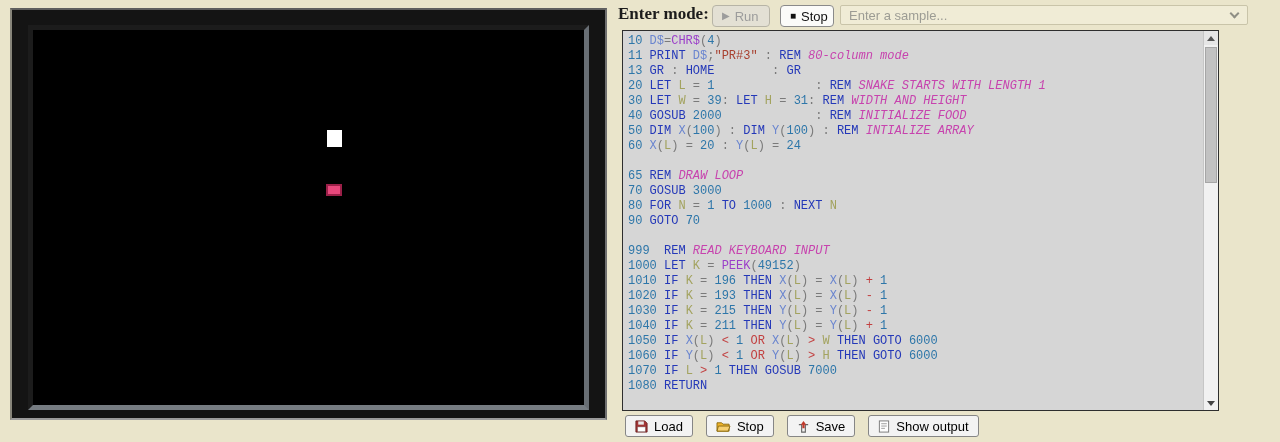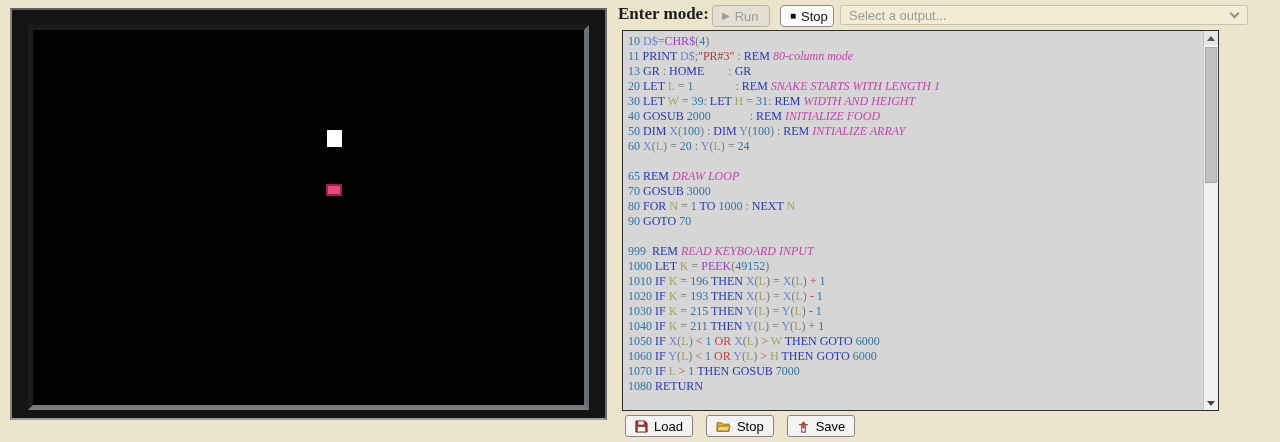--- a/index.html
+++ b/index.html
@@ -45,21 +45,21 @@
     border-right:2px solid #8f8f85;border-bottom:2px solid #8f8f85;transform:rotate(45deg);
   }
   
   .editor-box{
     position:absolute;left:622px;top:30px;width:597px;height:381px;box-sizing:border-box;
     background:#d6d6d6;border:1px solid #2e2e2e;
   }
   .code-pane{
     position:absolute;left:0;top:0;right:15px;bottom:0;overflow:hidden;
     padding:3px 0 0 5px;
-    font-family:Liberation Serif, serif;font-size:12px;line-height:15px;
+    font-family:Liberation Mono, monospace;font-size:12px;line-height:15px;
     white-space:pre;cursor:text;
   }
   .code-line{height:15px;}
   .tk-rem{font-style:italic;}
   
   .vscroll{position:absolute;right:0;top:0;bottom:0;width:15px;background:#f1f1f1;border-left:1px solid #c6c6c6;box-sizing:border-box;}
   .sb-btn{position:absolute;left:0;width:14px;height:14px;display:flex;align-items:center;justify-content:center;cursor:pointer;}
   .sb-up{top:0;background:#e6e6e6;}
   .sb-down{bottom:0;background:#f1f1f1;}
   .tri-up{width:0;height:0;border-left:4px solid transparent;border-right:4px solid transparent;border-bottom:5px solid #555;}
@@ -90,21 +90,21 @@
   <span class="glyph">▶</span>
   <span>Run</span>
 </div>
 
 <div class="btn btn-stop">
   <span class="glyph">■</span>
   <span>Stop</span>
 </div>
 
 <div class="sample-select">
-  <span>Select a output...</span>
+  <span>Enter a sample...</span>
   <span class="chevron"></span>
 </div>
 
 <div class="editor-box">
   <div class="code-pane" id="code-lines"><div class="code-line"><span style="color: rgb(45, 118, 169);">10</span><span style="color: rgb(74, 74, 74);"> </span><span style="color: rgb(106, 133, 207);">D$</span><span style="color: rgb(122, 122, 122);">=</span><span style="color: rgb(155, 63, 201);">CHR$</span><span style="color: rgb(122, 122, 122);">(</span><span style="color: rgb(45, 118, 169);">4</span><span style="color: rgb(122, 122, 122);">)</span></div><div class="code-line"><span style="color: rgb(45, 118, 169);">11</span><span style="color: rgb(74, 74, 74);"> </span><span style="color: rgb(36, 56, 184);">PRINT</span><span style="color: rgb(74, 74, 74);"> </span><span style="color: rgb(106, 133, 207);">D$</span><span style="color: rgb(122, 122, 122);">;</span><span style="color: rgb(168, 64, 47);">"PR#3"</span><span style="color: rgb(74, 74, 74);"> </span><span style="color: rgb(122, 122, 122);">:</span><span style="color: rgb(74, 74, 74);"> </span><span style="color: rgb(36, 56, 184);">REM</span><span style="color: rgb(74, 74, 74);"> </span><span class="tk-rem" style="color: rgb(199, 67, 174);">80-column mode</span></div><div class="code-line"><span style="color: rgb(45, 118, 169);">13</span><span style="color: rgb(74, 74, 74);"> </span><span style="color: rgb(36, 56, 184);">GR</span><span style="color: rgb(74, 74, 74);"> </span><span style="color: rgb(122, 122, 122);">:</span><span style="color: rgb(74, 74, 74);"> </span><span style="color: rgb(36, 56, 184);">HOME</span><span style="color: rgb(74, 74, 74);">        </span><span style="color: rgb(122, 122, 122);">:</span><span style="color: rgb(74, 74, 74);"> </span><span style="color: rgb(36, 56, 184);">GR</span></div><div class="code-line"><span style="color: rgb(45, 118, 169);">20</span><span style="color: rgb(74, 74, 74);"> </span><span style="color: rgb(36, 56, 184);">LET</span><span style="color: rgb(74, 74, 74);"> </span><span style="color: rgb(163, 163, 95);">L</span><span style="color: rgb(74, 74, 74);"> </span><span style="color: rgb(122, 122, 122);">=</span><span style="color: rgb(74, 74, 74);"> </span><span style="color: rgb(45, 118, 169);">1</span><span style="color: rgb(74, 74, 74);">              </span><span style="color: rgb(122, 122, 122);">:</span><span style="color: rgb(74, 74, 74);"> </span><span style="color: rgb(36, 56, 184);">REM</span><span style="color: rgb(74, 74, 74);"> </span><span class="tk-rem" style="color: rgb(199, 67, 174);">SNAKE STARTS WITH LENGTH 1</span></div><div class="code-line"><span style="color: rgb(45, 118, 169);">30</span><span style="color: rgb(74, 74, 74);"> </span><span style="color: rgb(36, 56, 184);">LET</span><span style="color: rgb(74, 74, 74);"> </span><span style="color: rgb(163, 163, 95);">W</span><span style="color: rgb(74, 74, 74);"> </span><span style="color: rgb(122, 122, 122);">=</span><span style="color: rgb(74, 74, 74);"> </span><span style="color: rgb(45, 118, 169);">39</span><span style="color: rgb(122, 122, 122);">:</span><span style="color: rgb(74, 74, 74);"> </span><span style="color: rgb(36, 56, 184);">LET</span><span style="color: rgb(74, 74, 74);"> </span><span style="color: rgb(163, 163, 95);">H</span><span style="color: rgb(74, 74, 74);"> </span><span style="color: rgb(122, 122, 122);">=</span><span style="color: rgb(74, 74, 74);"> </span><span style="color: rgb(45, 118, 169);">31</span><span style="color: rgb(122, 122, 122);">:</span><span style="color: rgb(74, 74, 74);"> </span><span style="color: rgb(36, 56, 184);">REM</span><span style="color: rgb(74, 74, 74);"> </span><span class="tk-rem" style="color: rgb(199, 67, 174);">WIDTH AND HEIGHT</span></div><div class="code-line"><span style="color: rgb(45, 118, 169);">40</span><span style="color: rgb(74, 74, 74);"> </span><span style="color: rgb(36, 56, 184);">GOSUB</span><span style="color: rgb(74, 74, 74);"> </span><span style="color: rgb(45, 118, 169);">2000</span><span style="color: rgb(74, 74, 74);">             </span><span style="color: rgb(122, 122, 122);">:</span><span style="color: rgb(74, 74, 74);"> </span><span style="color: rgb(36, 56, 184);">REM</span><span style="color: rgb(74, 74, 74);"> </span><span class="tk-rem" style="color: rgb(199, 67, 174);">INITIALIZE FOOD</span></div><div class="code-line"><span style="color: rgb(45, 118, 169);">50</span><span style="color: rgb(74, 74, 74);"> </span><span style="color: rgb(36, 56, 184);">DIM</span><span style="color: rgb(74, 74, 74);"> </span><span style="color: rgb(106, 133, 207);">X</span><span style="color: rgb(122, 122, 122);">(</span><span style="color: rgb(45, 118, 169);">100</span><span style="color: rgb(122, 122, 122);">)</span><span style="color: rgb(74, 74, 74);"> </span><span style="color: rgb(122, 122, 122);">:</span><span style="color: rgb(74, 74, 74);"> </span><span style="color: rgb(36, 56, 184);">DIM</span><span style="color: rgb(74, 74, 74);"> </span><span style="color: rgb(106, 133, 207);">Y</span><span style="color: rgb(122, 122, 122);">(</span><span style="color: rgb(45, 118, 169);">100</span><span style="color: rgb(122, 122, 122);">)</span><span style="color: rgb(74, 74, 74);"> </span><span style="color: rgb(122, 122, 122);">:</span><span style="color: rgb(74, 74, 74);"> </span><span style="color: rgb(36, 56, 184);">REM</span><span style="color: rgb(74, 74, 74);"> </span><span class="tk-rem" style="color: rgb(199, 67, 174);">INTIALIZE ARRAY</span></div><div class="code-line"><span style="color: rgb(45, 118, 169);">60</span><span style="color: rgb(74, 74, 74);"> </span><span style="color: rgb(106, 133, 207);">X</span><span style="color: rgb(122, 122, 122);">(</span><span style="color: rgb(163, 163, 95);">L</span><span style="color: rgb(122, 122, 122);">)</span><span style="color: rgb(74, 74, 74);"> </span><span style="color: rgb(122, 122, 122);">=</span><span style="color: rgb(74, 74, 74);"> </span><span style="color: rgb(45, 118, 169);">20</span><span style="color: rgb(74, 74, 74);"> </span><span style="color: rgb(122, 122, 122);">:</span><span style="color: rgb(74, 74, 74);"> </span><span style="color: rgb(106, 133, 207);">Y</span><span style="color: rgb(122, 122, 122);">(</span><span style="color: rgb(163, 163, 95);">L</span><span style="color: rgb(122, 122, 122);">)</span><span style="color: rgb(74, 74, 74);"> </span><span style="color: rgb(122, 122, 122);">=</span><span style="color: rgb(74, 74, 74);"> </span><span style="color: rgb(45, 118, 169);">24</span></div><div class="code-line">&nbsp;</div><div class="code-line"><span style="color: rgb(45, 118, 169);">65</span><span style="color: rgb(74, 74, 74);"> </span><span style="color: rgb(36, 56, 184);">REM</span><span style="color: rgb(74, 74, 74);"> </span><span class="tk-rem" style="color: rgb(199, 67, 174);">DRAW LOOP</span></div><div class="code-line"><span style="color: rgb(45, 118, 169);">70</span><span style="color: rgb(74, 74, 74);"> </span><span style="color: rgb(36, 56, 184);">GOSUB</span><span style="color: rgb(74, 74, 74);"> </span><span style="color: rgb(45, 118, 169);">3000</span></div><div class="code-line"><span style="color: rgb(45, 118, 169);">80</span><span style="color: rgb(74, 74, 74);"> </span><span style="color: rgb(36, 56, 184);">FOR</span><span style="color: rgb(74, 74, 74);"> </span><span style="color: rgb(163, 163, 95);">N</span><span style="color: rgb(74, 74, 74);"> </span><span style="color: rgb(122, 122, 122);">=</span><span style="color: rgb(74, 74, 74);"> </span><span style="color: rgb(45, 118, 169);">1</span><span style="color: rgb(74, 74, 74);"> </span><span style="color: rgb(36, 56, 184);">TO</span><span style="color: rgb(74, 74, 74);"> </span><span style="color: rgb(45, 118, 169);">1000</span><span style="color: rgb(74, 74, 74);"> </span><span style="color: rgb(122, 122, 122);">:</span><span style="color: rgb(74, 74, 74);"> </span><span style="color: rgb(36, 56, 184);">NEXT</span><span style="color: rgb(74, 74, 74);"> </span><span style="color: rgb(163, 163, 95);">N</span></div><div class="code-line"><span style="color: rgb(45, 118, 169);">90</span><span style="color: rgb(74, 74, 74);"> </span><span style="color: rgb(36, 56, 184);">GOTO</span><span style="color: rgb(74, 74, 74);"> </span><span style="color: rgb(45, 118, 169);">70</span></div><div class="code-line">&nbsp;</div><div class="code-line"><span style="color: rgb(45, 118, 169);">999</span><span style="color: rgb(74, 74, 74);">  </span><span style="color: rgb(36, 56, 184);">REM</span><span style="color: rgb(74, 74, 74);"> </span><span class="tk-rem" style="color: rgb(199, 67, 174);">READ KEYBOARD INPUT</span></div><div class="code-line"><span style="color: rgb(45, 118, 169);">1000</span><span style="color: rgb(74, 74, 74);"> </span><span style="color: rgb(36, 56, 184);">LET</span><span style="color: rgb(74, 74, 74);"> </span><span style="color: rgb(163, 163, 95);">K</span><span style="color: rgb(74, 74, 74);"> </span><span style="color: rgb(122, 122, 122);">=</span><span style="color: rgb(74, 74, 74);"> </span><span style="color: rgb(155, 63, 201);">PEEK</span><span style="color: rgb(122, 122, 122);">(</span><span style="color: rgb(45, 118, 169);">49152</span><span style="color: rgb(122, 122, 122);">)</span></div><div class="code-line"><span style="color: rgb(45, 118, 169);">1010</span><span style="color: rgb(74, 74, 74);"> </span><span style="color: rgb(36, 56, 184);">IF</span><span style="color: rgb(74, 74, 74);"> </span><span style="color: rgb(163, 163, 95);">K</span><span style="color: rgb(74, 74, 74);"> </span><span style="color: rgb(122, 122, 122);">=</span><span style="color: rgb(74, 74, 74);"> </span><span style="color: rgb(45, 118, 169);">196</span><span style="color: rgb(74, 74, 74);"> </span><span style="color: rgb(36, 56, 184);">THEN</span><span style="color: rgb(74, 74, 74);"> </span><span style="color: rgb(106, 133, 207);">X</span><span style="color: rgb(122, 122, 122);">(</span><span style="color: rgb(163, 163, 95);">L</span><span style="color: rgb(122, 122, 122);">)</span><span style="color: rgb(74, 74, 74);"> </span><span style="color: rgb(122, 122, 122);">=</span><span style="color: rgb(74, 74, 74);"> </span><span style="color: rgb(106, 133, 207);">X</span><span style="color: rgb(122, 122, 122);">(</span><span style="color: rgb(163, 163, 95);">L</span><span style="color: rgb(122, 122, 122);">)</span><span style="color: rgb(74, 74, 74);"> </span><span style="color: rgb(194, 64, 64);">+</span><span style="color: rgb(74, 74, 74);"> </span><span style="color: rgb(45, 118, 169);">1</span></div><div class="code-line"><span style="color: rgb(45, 118, 169);">1020</span><span style="color: rgb(74, 74, 74);"> </span><span style="color: rgb(36, 56, 184);">IF</span><span style="color: rgb(74, 74, 74);"> </span><span style="color: rgb(163, 163, 95);">K</span><span style="color: rgb(74, 74, 74);"> </span><span style="color: rgb(122, 122, 122);">=</span><span style="color: rgb(74, 74, 74);"> </span><span style="color: rgb(45, 118, 169);">193</span><span style="color: rgb(74, 74, 74);"> </span><span style="color: rgb(36, 56, 184);">THEN</span><span style="color: rgb(74, 74, 74);"> </span><span style="color: rgb(106, 133, 207);">X</span><span style="color: rgb(122, 122, 122);">(</span><span style="color: rgb(163, 163, 95);">L</span><span style="color: rgb(122, 122, 122);">)</span><span style="color: rgb(74, 74, 74);"> </span><span style="color: rgb(122, 122, 122);">=</span><span style="color: rgb(74, 74, 74);"> </span><span style="color: rgb(106, 133, 207);">X</span><span style="color: rgb(122, 122, 122);">(</span><span style="color: rgb(163, 163, 95);">L</span><span style="color: rgb(122, 122, 122);">)</span><span style="color: rgb(74, 74, 74);"> </span><span style="color: rgb(194, 64, 64);">-</span><span style="color: rgb(74, 74, 74);"> </span><span style="color: rgb(45, 118, 169);">1</span></div><div class="code-line"><span style="color: rgb(45, 118, 169);">1030</span><span style="color: rgb(74, 74, 74);"> </span><span style="color: rgb(36, 56, 184);">IF</span><span style="color: rgb(74, 74, 74);"> </span><span style="color: rgb(163, 163, 95);">K</span><span style="color: rgb(74, 74, 74);"> </span><span style="color: rgb(122, 122, 122);">=</span><span style="color: rgb(74, 74, 74);"> </span><span style="color: rgb(45, 118, 169);">215</span><span style="color: rgb(74, 74, 74);"> </span><span style="color: rgb(36, 56, 184);">THEN</span><span style="color: rgb(74, 74, 74);"> </span><span style="color: rgb(106, 133, 207);">Y</span><span style="color: rgb(122, 122, 122);">(</span><span style="color: rgb(163, 163, 95);">L</span><span style="color: rgb(122, 122, 122);">)</span><span style="color: rgb(74, 74, 74);"> </span><span style="color: rgb(122, 122, 122);">=</span><span style="color: rgb(74, 74, 74);"> </span><span style="color: rgb(106, 133, 207);">Y</span><span style="color: rgb(122, 122, 122);">(</span><span style="color: rgb(163, 163, 95);">L</span><span style="color: rgb(122, 122, 122);">)</span><span style="color: rgb(74, 74, 74);"> </span><span style="color: rgb(194, 64, 64);">-</span><span style="color: rgb(74, 74, 74);"> </span><span style="color: rgb(45, 118, 169);">1</span></div><div class="code-line"><span style="color: rgb(45, 118, 169);">1040</span><span style="color: rgb(74, 74, 74);"> </span><span style="color: rgb(36, 56, 184);">IF</span><span style="color: rgb(74, 74, 74);"> </span><span style="color: rgb(163, 163, 95);">K</span><span style="color: rgb(74, 74, 74);"> </span><span style="color: rgb(122, 122, 122);">=</span><span style="color: rgb(74, 74, 74);"> </span><span style="color: rgb(45, 118, 169);">211</span><span style="color: rgb(74, 74, 74);"> </span><span style="color: rgb(36, 56, 184);">THEN</span><span style="color: rgb(74, 74, 74);"> </span><span style="color: rgb(106, 133, 207);">Y</span><span style="color: rgb(122, 122, 122);">(</span><span style="color: rgb(163, 163, 95);">L</span><span style="color: rgb(122, 122, 122);">)</span><span style="color: rgb(74, 74, 74);"> </span><span style="color: rgb(122, 122, 122);">=</span><span style="color: rgb(74, 74, 74);"> </span><span style="color: rgb(106, 133, 207);">Y</span><span style="color: rgb(122, 122, 122);">(</span><span style="color: rgb(163, 163, 95);">L</span><span style="color: rgb(122, 122, 122);">)</span><span style="color: rgb(74, 74, 74);"> </span><span style="color: rgb(194, 64, 64);">+</span><span style="color: rgb(74, 74, 74);"> </span><span style="color: rgb(45, 118, 169);">1</span></div><div class="code-line"><span style="color: rgb(45, 118, 169);">1050</span><span style="color: rgb(74, 74, 74);"> </span><span style="color: rgb(36, 56, 184);">IF</span><span style="color: rgb(74, 74, 74);"> </span><span style="color: rgb(106, 133, 207);">X</span><span style="color: rgb(122, 122, 122);">(</span><span style="color: rgb(163, 163, 95);">L</span><span style="color: rgb(122, 122, 122);">)</span><span style="color: rgb(74, 74, 74);"> </span><span style="color: rgb(194, 64, 64);">&lt;</span><span style="color: rgb(74, 74, 74);"> </span><span style="color: rgb(45, 118, 169);">1</span><span style="color: rgb(74, 74, 74);"> </span><span style="color: rgb(194, 64, 64);">OR</span><span style="color: rgb(74, 74, 74);"> </span><span style="color: rgb(106, 133, 207);">X</span><span style="color: rgb(122, 122, 122);">(</span><span style="color: rgb(163, 163, 95);">L</span><span style="color: rgb(122, 122, 122);">)</span><span style="color: rgb(74, 74, 74);"> </span><span style="color: rgb(194, 64, 64);">&gt;</span><span style="color: rgb(74, 74, 74);"> </span><span style="color: rgb(163, 163, 95);">W</span><span style="color: rgb(74, 74, 74);"> </span><span style="color: rgb(36, 56, 184);">THEN</span><span style="color: rgb(74, 74, 74);"> </span><span style="color: rgb(36, 56, 184);">GOTO</span><span style="color: rgb(74, 74, 74);"> </span><span style="color: rgb(45, 118, 169);">6000</span></div><div class="code-line"><span style="color: rgb(45, 118, 169);">1060</span><span style="color: rgb(74, 74, 74);"> </span><span style="color: rgb(36, 56, 184);">IF</span><span style="color: rgb(74, 74, 74);"> </span><span style="color: rgb(106, 133, 207);">Y</span><span style="color: rgb(122, 122, 122);">(</span><span style="color: rgb(163, 163, 95);">L</span><span style="color: rgb(122, 122, 122);">)</span><span style="color: rgb(74, 74, 74);"> </span><span style="color: rgb(194, 64, 64);">&lt;</span><span style="color: rgb(74, 74, 74);"> </span><span style="color: rgb(45, 118, 169);">1</span><span style="color: rgb(74, 74, 74);"> </span><span style="color: rgb(194, 64, 64);">OR</span><span style="color: rgb(74, 74, 74);"> </span><span style="color: rgb(106, 133, 207);">Y</span><span style="color: rgb(122, 122, 122);">(</span><span style="color: rgb(163, 163, 95);">L</span><span style="color: rgb(122, 122, 122);">)</span><span style="color: rgb(74, 74, 74);"> </span><span style="color: rgb(194, 64, 64);">&gt;</span><span style="color: rgb(74, 74, 74);"> </span><span style="color: rgb(163, 163, 95);">H</span><span style="color: rgb(74, 74, 74);"> </span><span style="color: rgb(36, 56, 184);">THEN</span><span style="color: rgb(74, 74, 74);"> </span><span style="color: rgb(36, 56, 184);">GOTO</span><span style="color: rgb(74, 74, 74);"> </span><span style="color: rgb(45, 118, 169);">6000</span></div><div class="code-line"><span style="color: rgb(45, 118, 169);">1070</span><span style="color: rgb(74, 74, 74);"> </span><span style="color: rgb(36, 56, 184);">IF</span><span style="color: rgb(74, 74, 74);"> </span><span style="color: rgb(163, 163, 95);">L</span><span style="color: rgb(74, 74, 74);"> </span><span style="color: rgb(194, 64, 64);">&gt;</span><span style="color: rgb(74, 74, 74);"> </span><span style="color: rgb(45, 118, 169);">1</span><span style="color: rgb(74, 74, 74);"> </span><span style="color: rgb(36, 56, 184);">THEN</span><span style="color: rgb(74, 74, 74);"> </span><span style="color: rgb(36, 56, 184);">GOSUB</span><span style="color: rgb(74, 74, 74);"> </span><span style="color: rgb(45, 118, 169);">7000</span></div><div class="code-line"><span style="color: rgb(45, 118, 169);">1080</span><span style="color: rgb(74, 74, 74);"> </span><span style="color: rgb(36, 56, 184);">RETURN</span></div><div class="code-line">&nbsp;</div><div class="code-line"><span style="color: rgb(45, 118, 169);">1999</span><span style="color: rgb(74, 74, 74);"> </span><span style="color: rgb(36, 56, 184);">REM</span><span style="color: rgb(74, 74, 74);"> </span><span class="tk-rem" style="color: rgb(199, 67, 174);">GENERATE RANDOM FOOD</span></div></div>
   <div class="vscroll">
     <div class="sb-btn sb-up">
         <span class="tri-up"></span>
       </div>
     <div class="sb-thumb"></div>
@@ -136,13 +136,24 @@
   </div>
   <div class="action-btn">
     <span>
         <svg width="13" height="13" viewBox="0 0 14 14">
           <path d="M2 5 H5 V13 H9 V5 H12" fill="none" stroke="#666" stroke-width="1.2"></path>
           <path d="M7 1 L10 5 H8.2 V9 H5.8 V5 H4 Z" fill="#c0392b"></path>
         </svg>
       </span>
     <span>Save</span>
   </div>
+  <div class="action-btn">
+    <span>
+        <svg width="12" height="13" viewBox="0 0 12 14">
+          <rect x="1" y="1" width="10" height="12" fill="#fdfdfd" stroke="#777" stroke-width="1"></rect>
+          <line x1="3" y1="4" x2="9" y2="4" stroke="#999" stroke-width="1"></line>
+          <line x1="3" y1="6.5" x2="9" y2="6.5" stroke="#999" stroke-width="1"></line>
+          <line x1="3" y1="9" x2="7" y2="9" stroke="#999" stroke-width="1"></line>
+        </svg>
+      </span>
+    <span>Show output</span>
+  </div>
 </div>
 
 </body></html>

